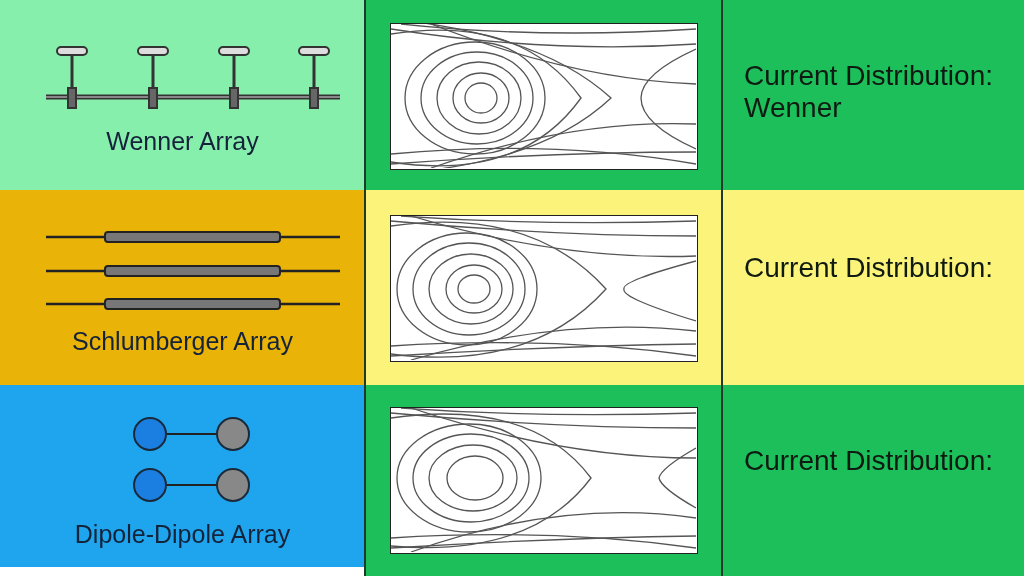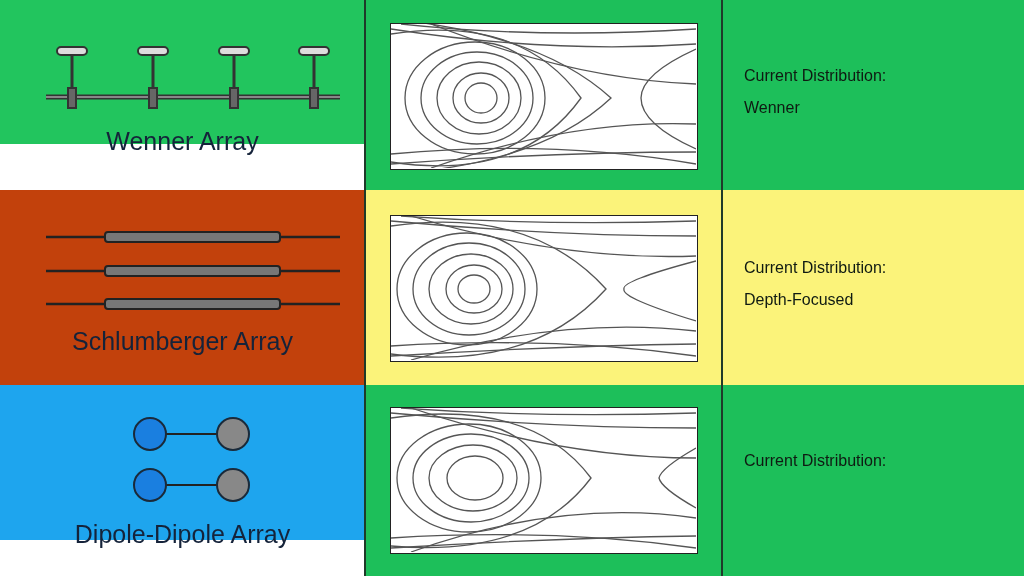--- a/index.html
+++ b/index.html
@@ -1,30 +1,30 @@
 <!DOCTYPE html>
 <html><head>
 <meta charset="utf-8">
 <style>
   html,body{margin:0;padding:0;}
   body{width:1024px;height:576px;overflow:hidden;font-family:"Liberation Sans",sans-serif;}
   .grid{position:relative;width:1024px;height:576px;}
   .cell{position:absolute;box-sizing:border-box;}
   .vline{position:absolute;top:0;width:2px;height:576px;background:#1f3a2a;}
   .label{position:absolute;left:0;width:100%;text-align:center;font-size:25px;color:#15233a;}
-  .desc{position:absolute;left:22px;font-size:16px;line-height:32px;color:#0f1a12;}
+  .desc{position:absolute;left:22px;font-size:28px;line-height:32px;color:#0f1a12;}
   .cbox{position:absolute;left:25px;width:308px;height:147px;background:#fff;border:1.5px solid #222;box-sizing:border-box;}
   svg{display:block;}
 </style>
 </head>
 <body>
 
 <div class="grid">
 
-  <div class="cell" style="left:0;top:0;width:365px;height:144px;background:#22c55e">
+  <div class="cell" style="left:0;top:0;width:365px;height:190px;background:#86efac">
     <svg width="365" height="120">
       <line x1="46" y1="97" x2="340" y2="97" stroke="#333" stroke-width="5"></line>
       <line x1="46" y1="97" x2="340" y2="97" stroke="#888" stroke-width="2"></line>
       <g fill="#ddd" stroke="#333" stroke-width="2">
         <rect x="57" y="47" width="30" height="8" rx="4"></rect>
           <rect x="138" y="47" width="30" height="8" rx="4"></rect>
         <rect x="219" y="47" width="30" height="8" rx="4"></rect>
           <rect x="299" y="47" width="30" height="8" rx="4"></rect>
       </g>
       <g stroke="#333" stroke-width="3">
@@ -62,21 +62,21 @@
       </svg>
     </div>
   </div>
   <div class="cell" style="left:722px;top:0;width:302px;height:190px;background:#1dbf5a">
     <div class="desc" style="top:60px">
       <div>Current Distribution:</div>
       <div>Wenner</div>
     </div>
   </div>
 
-  <div class="cell" style="left:0;top:190px;width:365px;height:195px;background:#c2410c">
+  <div class="cell" style="left:0;top:190px;width:365px;height:195px;background:#eab308">
     <svg width="365" height="130">
       <g stroke="#222" stroke-width="2.5">
           <line x1="46" y1="47" x2="340" y2="47"></line>
           <line x1="46" y1="81" x2="340" y2="81"></line>
           <line x1="46" y1="114" x2="340" y2="114"></line>
         </g>
       <g fill="#777" stroke="#222" stroke-width="2">
         <rect x="105" y="42" width="175" height="10" rx="3"></rect>
           <rect x="105" y="76" width="175" height="10" rx="3"></rect>
           <rect x="105" y="109" width="175" height="10" rx="3"></rect>
@@ -99,25 +99,24 @@
           <path d="M0 130 Q160 120 305 140"></path>
           <path d="M0 140 Q160 130 305 128"></path>
         <path d="M20 0 Q170 45 305 40"></path>
           <path d="M20 144 Q170 100 305 115"></path>
       </svg>
     </div>
   </div>
   <div class="cell" style="left:722px;top:190px;width:302px;height:195px;background:#fbf37a">
     <div class="desc" style="top:62px">
       <div>Current Distribution:</div>
-      <div>Depth-Focused</div>
     </div>
   </div>
 
-  <div class="cell" style="left:0;top:385px;width:365px;height:155px;background:#1ea5ee">
+  <div class="cell" style="left:0;top:385px;width:365px;height:182px;background:#1ea5ee">
     <svg width="365" height="130">
       <g stroke="#222" stroke-width="2">
           <line x1="150" y1="49" x2="233" y2="49"></line>
           <line x1="150" y1="100" x2="233" y2="100"></line>
         </g>
       <g stroke="#1a2a3a" stroke-width="2">
         <circle cx="150" cy="49" r="16" fill="#1a7fe0"></circle>
           <circle cx="233" cy="49" r="16" fill="#888"></circle>
         <circle cx="150" cy="100" r="16" fill="#1a7fe0"></circle>
           <circle cx="233" cy="100" r="16" fill="#888"></circle>

